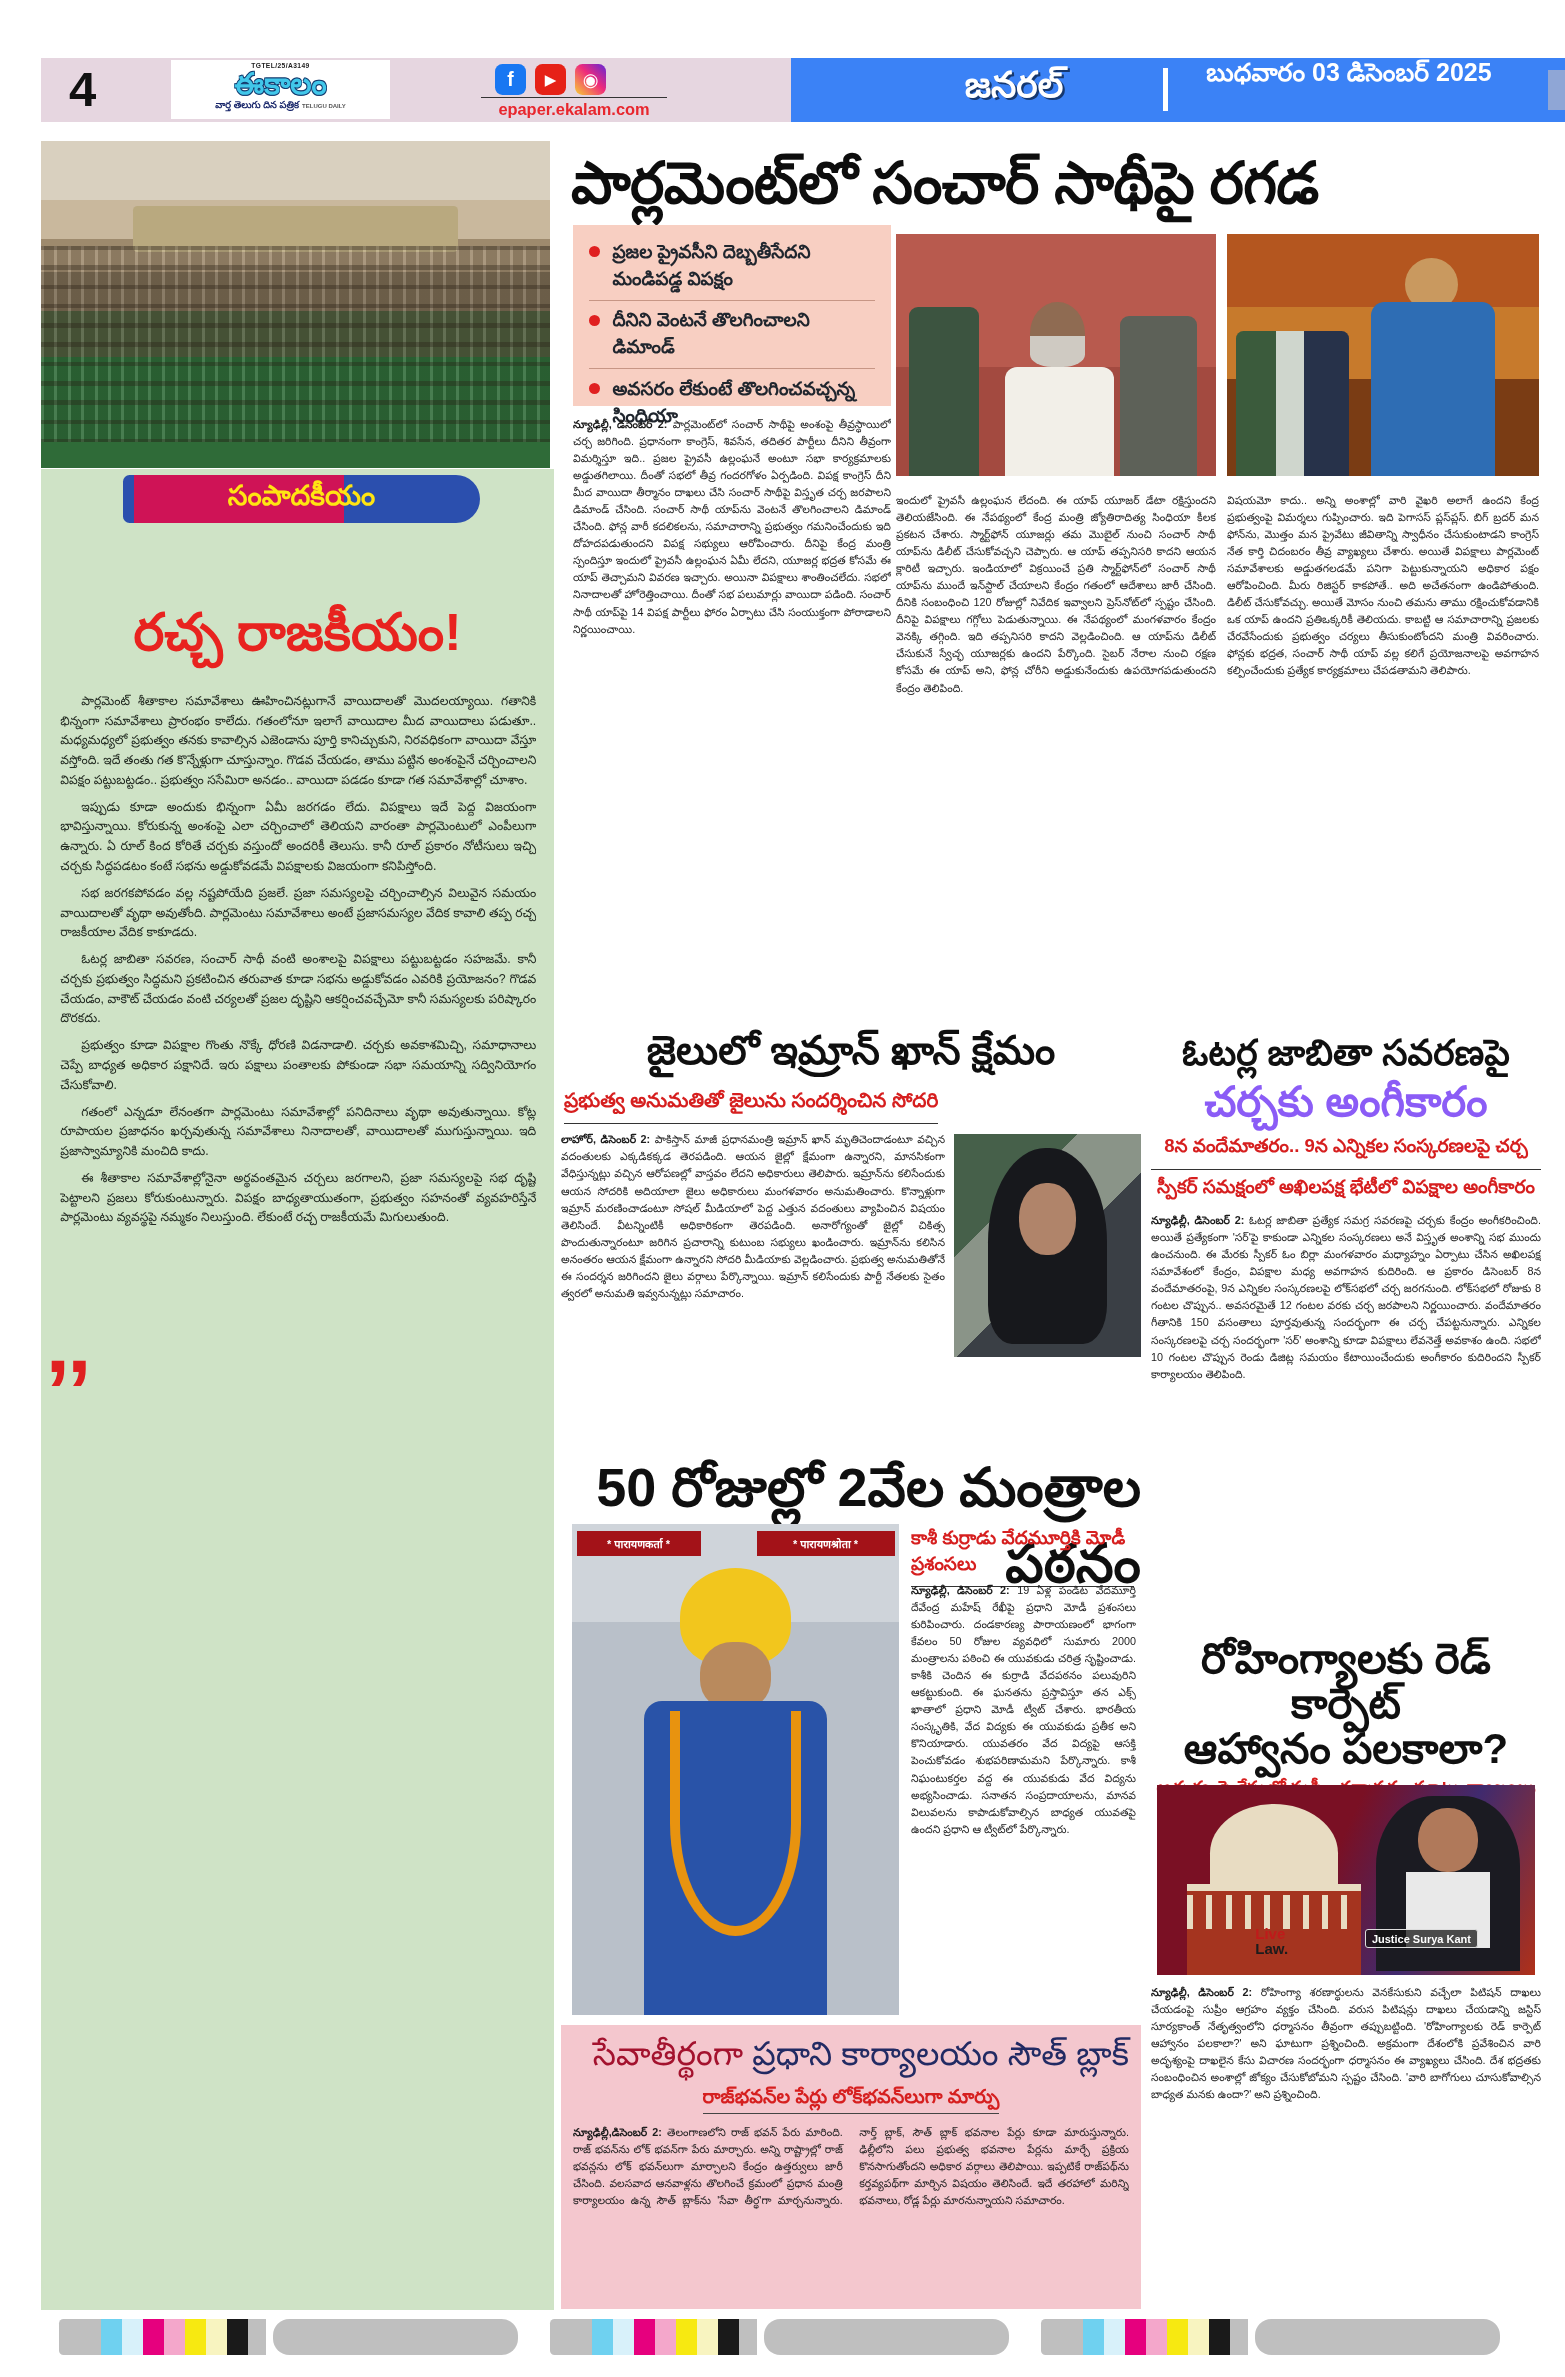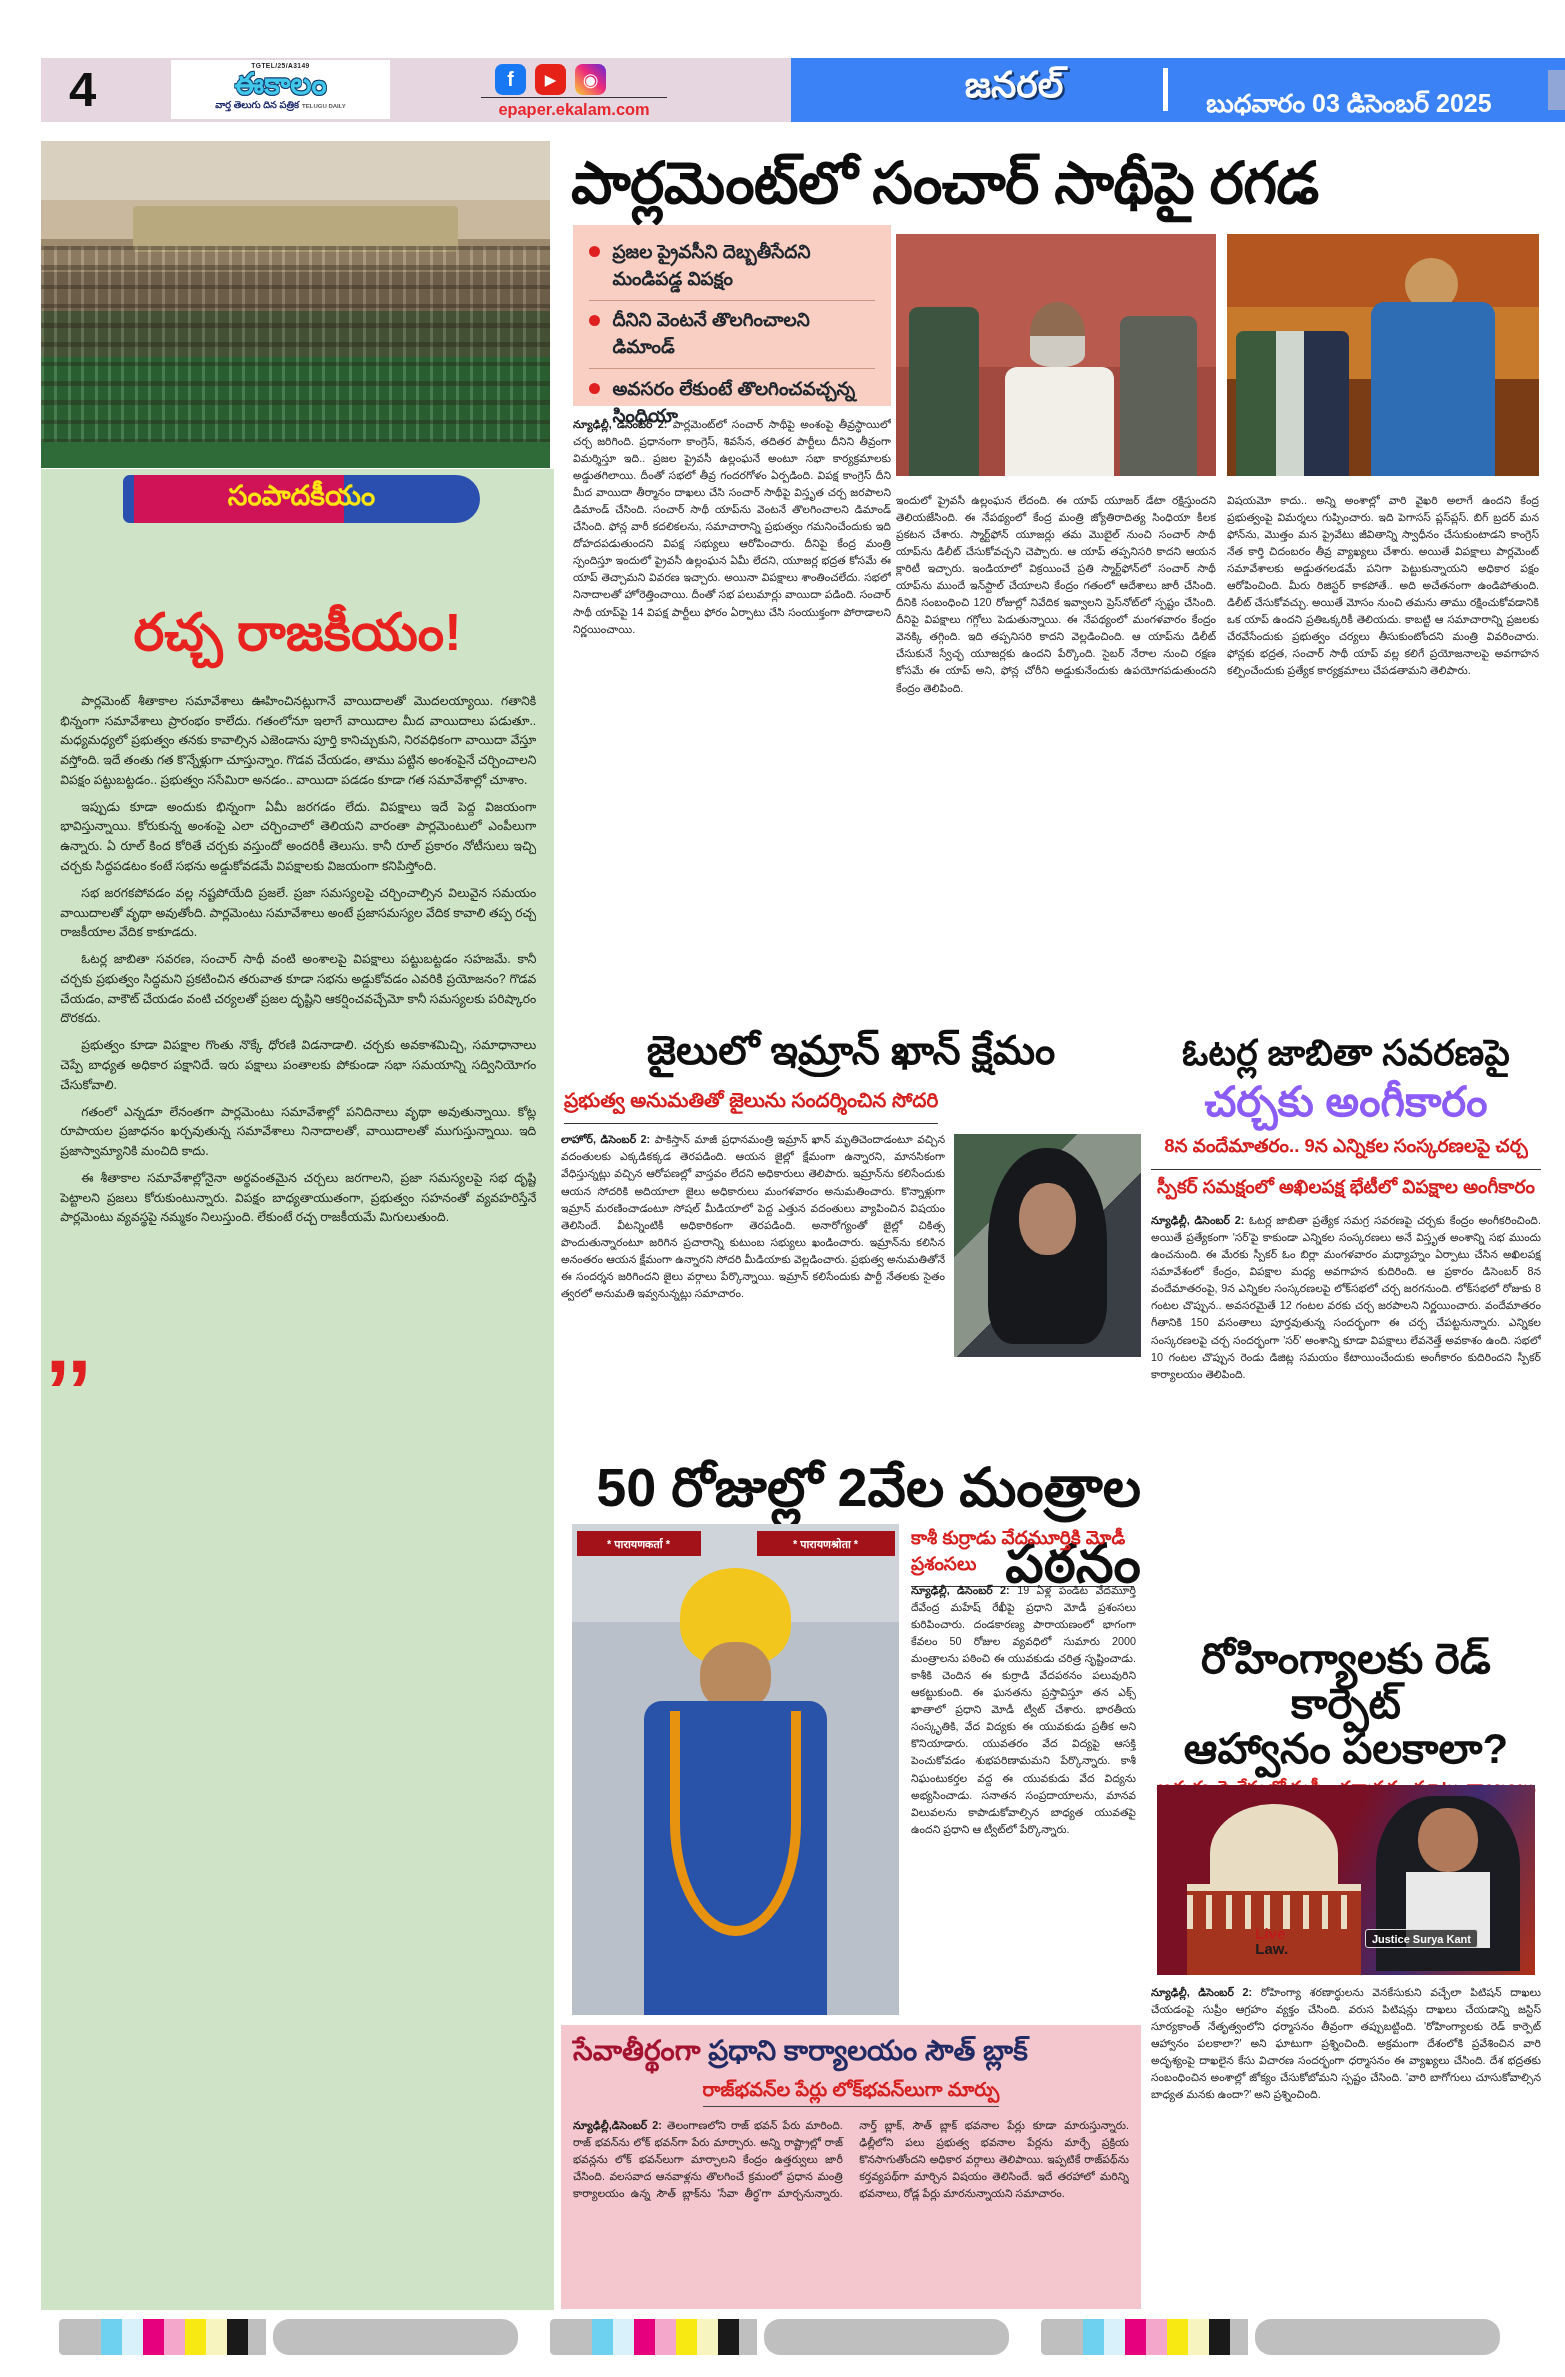--- a/index.html
+++ b/index.html
@@ -20,21 +20,21 @@
   .sico{width:31px;height:31px;border-radius:7.4px;color:#fff;font-weight:800;font-size:19.3px;
         display:flex;align-items:center;justify-content:center;}
   .fb{background:#1877f2;} .yt{background:#e62117;font-size:15px;}
   .ig{background:linear-gradient(45deg,#f9ce34,#ee2a7b 55%,#6228d7);font-size:18px;}
   .urlline{left:440px;top:39px;width:186px;border-top:1.5px solid #333;}
   .epurl{left:440px;top:42px;width:186px;text-align:center;font-size:16.4px;color:#e8262d;font-weight:700;}
   .hdrblue{left:706px;top:0;width:792px;height:64px;background:#3b82f6;margin-left:44px;}
   .genl{left:104px;top:6px;width:238px;text-align:center;font-size:36px;font-weight:800;color:#fff;
         text-shadow:2.2px 2.2px 0 #16386f;}
   .hdiv{left:372px;top:10.4px;width:5.2px;height:43px;background:#fff;}
-  .hdate{left:402px;top:31px;width:312px;text-align:center;font-size:25px;font-weight:800;color:#fff;}
+  .hdate{left:402px;top:0;width:312px;text-align:center;font-size:25px;font-weight:800;color:#fff;}
   .hsq{left:757px;top:12px;width:25px;height:40px;background:#8fa6d6;}
   
   .parl-photo{left:41px;top:141px;width:509px;height:327px;
      background:linear-gradient(180deg,#d9d0bf 0 18%,#c9b89d 18% 30%,#9e8a6d 30% 40%,#7a6a52 40% 52%,#4e5c3c 52% 66%,#2f6b38 66% 100%);}
   .parl-rows{position:absolute;left:0;top:32%;width:100%;height:60%;
      background:repeating-linear-gradient(180deg,rgba(40,30,20,.35) 0 4.5px,rgba(0,0,0,0) 4.5px 19.3px),
                 repeating-linear-gradient(90deg,rgba(255,255,255,.12) 0 3px,rgba(0,0,0,.12) 3px 13.4px);}
   .parl-desk{position:absolute;left:18%;top:20%;width:64%;height:14%;background:#b9a97f;border-radius:4.5px;}
   .greenpanel{left:41px;top:469px;width:513px;height:1841px;background:#cfe3c6;}
   .edlabel{left:82px;top:6px;width:357px;height:48px;border-radius:7.4px 27px 27px 7.4px;
@@ -91,21 +91,21 @@
   .turban{position:absolute;left:33%;top:9%;width:34%;height:20%;background:#f2c61d;border-radius:50% 50% 40% 40%;}
   .bface{position:absolute;left:39%;top:24%;width:22%;height:14%;background:#b98a5d;border-radius:45%;}
   .robe{position:absolute;left:22%;top:36%;width:56%;height:64%;background:#2953a8;border-radius:18px 18px 0 0;}
   .garl{position:absolute;left:30%;top:38%;width:40%;height:46%;border:10.4px solid #e8930f;border-top:none;
         border-radius:0 0 50% 50%;box-sizing:border-box;}
   .mantrasub{position:absolute;left:350px;top:71px;width:223px;font-size:18.6px;font-weight:800;color:#d61f1f;
              border-bottom:1.5px solid #333;padding-bottom:7.4px;}
   .mantrabody{position:absolute;left:350px;top:126px;width:225px;height:433px;}
   
   .south{left:561px;top:2025px;width:580px;height:284px;background:#f4c7ce;padding:10.4px 12px;box-sizing:border-box;}
-  .southhl{text-align:left;font-size:28px;font-weight:700;}
+  .southhl{text-align:right;font-size:33px;font-weight:400;}
   .southhl .r{color:#a3122e;} .southhl .n{color:#222a63;}
   .southsub{text-align:center;margin-top:4.5px;}
   .southsub span{font-size:19.3px;font-weight:800;color:#d61f1f;border-bottom:1.5px solid #444;padding-bottom:6px;}
   .southbody{margin-top:12px;height:184px;overflow:hidden;column-count:2;column-gap:16.4px;font-size:10.8px;line-height:1.58;}
   
   .voters{left:1151px;top:1030px;width:390px;height:599px;}
   .vhl{text-align:center;font-size:36px;font-weight:800;color:#101010;line-height:46px;}
   .vhl2{text-align:center;font-size:42px;font-weight:800;color:#8b5cf6;line-height:52px;}
   .vsub1{display:block;text-align:center;font-size:18.6px;font-weight:800;color:#d61f1f;margin-top:7.4px;
          border-bottom:1.5px solid #333;padding-bottom:7.4px;}

